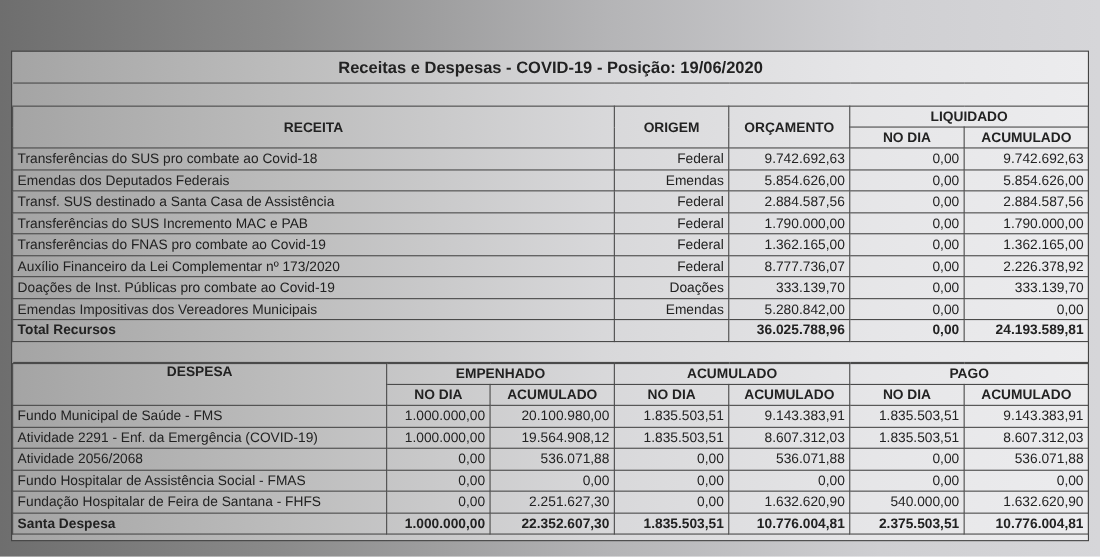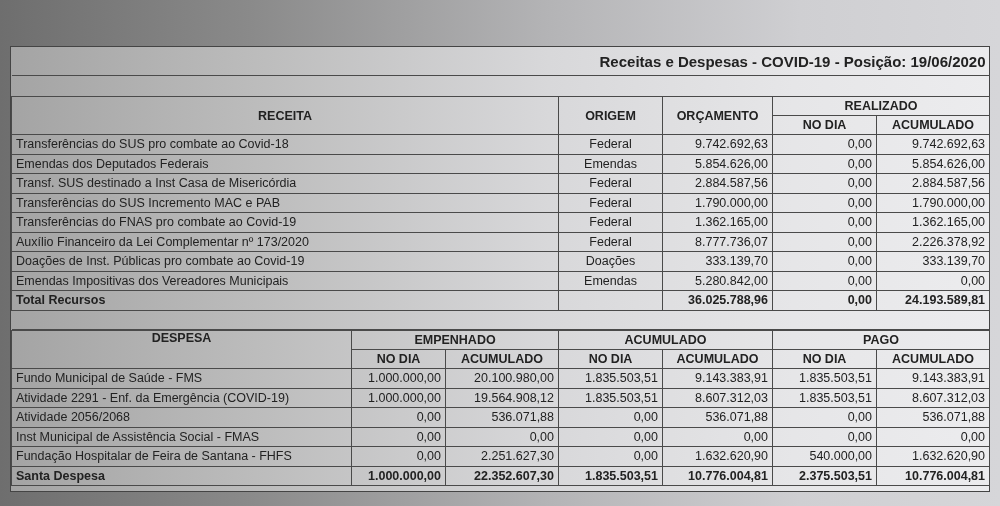--- a/index.html
+++ b/index.html
@@ -12,23 +12,23 @@
   .sheet {
     position:absolute; left:10px; top:46px; width:980px; height:446px;
     background: linear-gradient(90deg, #a4a4a4 0%, #bcbcbc 25%, #d8d8da 55%, #e6e6e8 80%, #ececee 100%);
     border:1.5px solid #444;
     box-sizing:border-box;
   }
   table { border-collapse:collapse; position:absolute; left:0; width:978px; table-layout:fixed; }
   td, th { border:1px solid #4a4a4a; padding:0 4px; font-size:12.5px; color:#222; white-space:nowrap; overflow:hidden; }
   th { font-weight:bold; text-align:center; }
   .num { text-align:right; }
-  .ctr { text-align:center; }
+  .ctr { text-align:right; }
   .bold td, .bold { font-weight:bold;margin-top:12px; }
-  .title-row td { height:28px; font-size:15px; font-weight:bold; text-align:right; border-left:none; border-right:none; border-top:none; }
+  .title-row td { height:28px; font-size:15px; font-weight:bold; text-align:center; border-left:none; border-right:none; border-top:none; }
   .blank-row td { height:20px; border-left:none; border-right:none; }
   .hdr-row th { height:18px; }
   .r td { height:18.5px; }
   .indent { }
   .sep-row td { height:18px; border-left:none; border-right:none; border-bottom:1px solid #4a4a4a; }
 </style>
 </head>
 <body>
 
 <div class="sheet">
@@ -45,21 +45,21 @@
         <tr class="title-row">
       <td colspan="5">Receitas e Despesas - COVID-19 - Posição: 19/06/2020</td>
     </tr>
     <tr class="blank-row">
           <td colspan="5"></td>
         </tr>
     <tr class="hdr-row">
       <th rowspan="2">RECEITA</th>
       <th rowspan="2">ORIGEM</th>
       <th rowspan="2">ORÇAMENTO</th>
-      <th colspan="2">REALIZADO</th>
+      <th colspan="2">LIQUIDADO</th>
     </tr>
     <tr class="hdr-row">
       <th>NO DIA</th>
       <th>ACUMULADO</th>
     </tr>
 
     <tr class="r">
       <td>Transferências do SUS pro combate ao Covid-18</td>
       <td class="ctr">Federal</td>
       <td class="num">9.742.692,63</td>
@@ -67,21 +67,21 @@
       <td class="num">9.742.692,63</td>
     </tr>
     <tr class="r">
       <td>Emendas dos Deputados Federais</td>
       <td class="ctr">Emendas</td>
       <td class="num">5.854.626,00</td>
       <td class="num">0,00</td>
       <td class="num">5.854.626,00</td>
     </tr>
     <tr class="r">
-      <td>Transf. SUS destinado a Inst Casa de Misericórdia</td>
+      <td>Transf. SUS destinado a Santa Casa de Assistência</td>
       <td class="ctr">Federal</td>
       <td class="num">2.884.587,56</td>
       <td class="num">0,00</td>
       <td class="num">2.884.587,56</td>
     </tr>
     <tr class="r">
       <td>Transferências do SUS Incremento MAC e PAB</td>
       <td class="ctr">Federal</td>
       <td class="num">1.790.000,00</td>
       <td class="num">0,00</td>
@@ -175,21 +175,21 @@
     <tr class="r">
       <td class="indent">Atividade 2056/2068</td>
       <td class="num">0,00</td>
       <td class="num">536.071,88</td>
       <td class="num">0,00</td>
       <td class="num">536.071,88</td>
       <td class="num">0,00</td>
       <td class="num">536.071,88</td>
     </tr>
     <tr class="r">
-      <td>Inst Municipal de Assistência Social - FMAS</td>
+      <td>Fundo Hospitalar de Assistência Social - FMAS</td>
       <td class="num">0,00</td>
       <td class="num">0,00</td>
       <td class="num">0,00</td>
       <td class="num">0,00</td>
       <td class="num">0,00</td>
       <td class="num">0,00</td>
     </tr>
     <tr class="r">
       <td>Fundação Hospitalar de Feira de Santana - FHFS</td>
       <td class="num">0,00</td>

